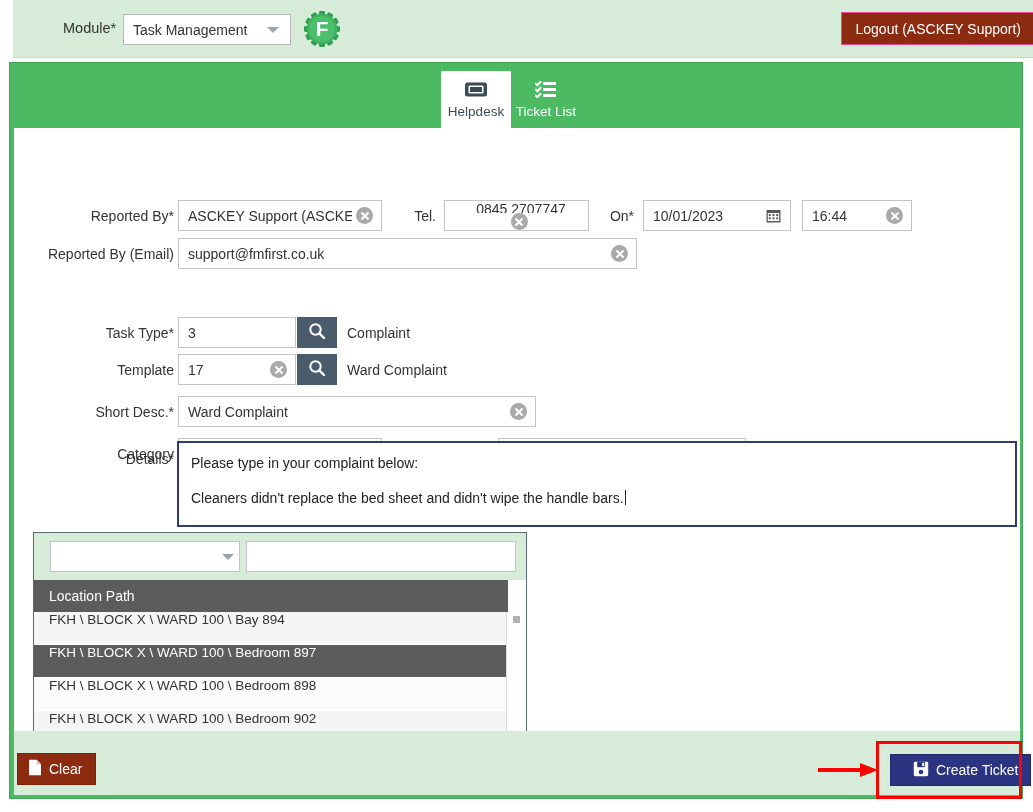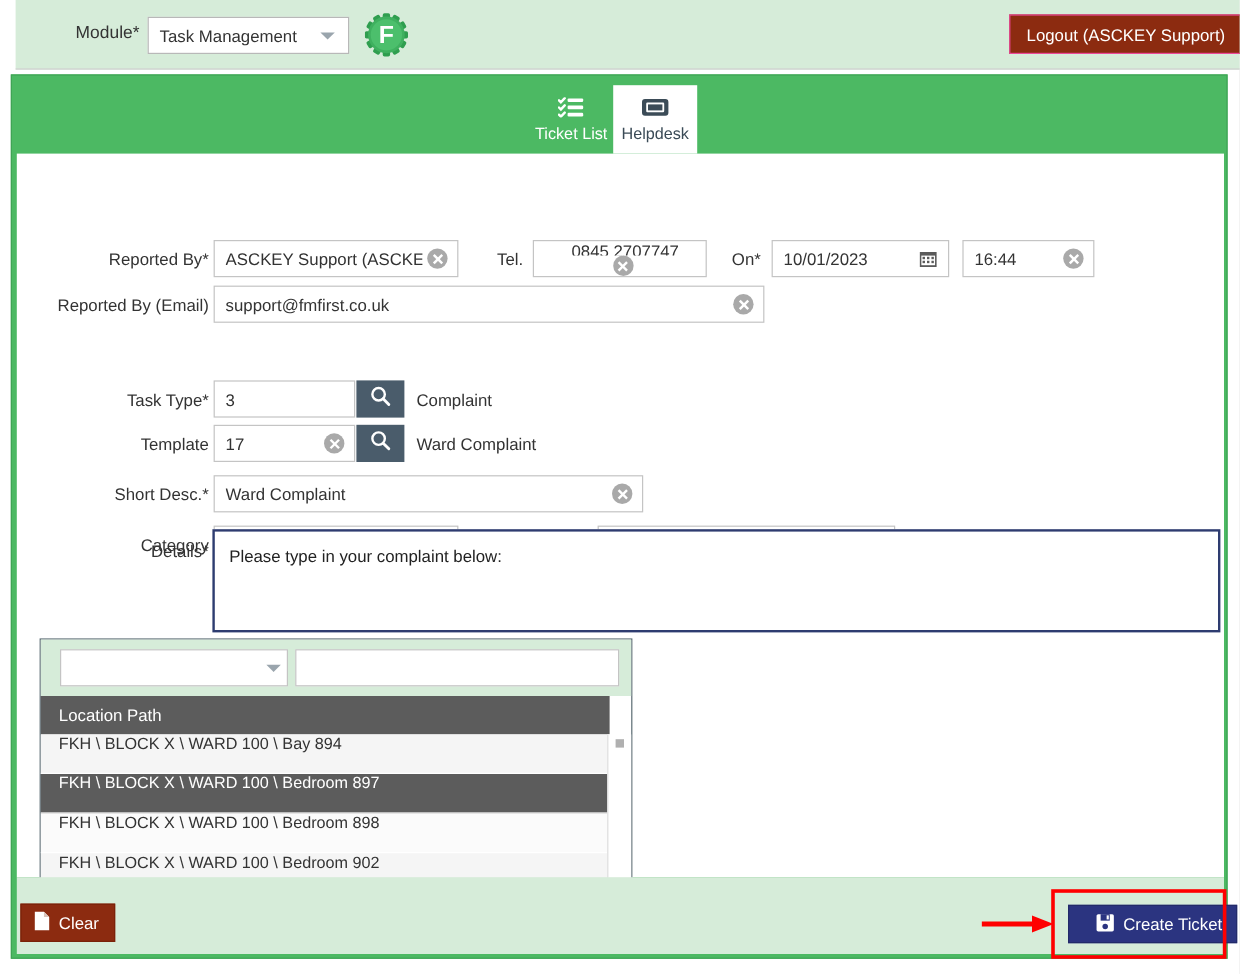--- a/index.html
+++ b/index.html
@@ -208,47 +208,47 @@
         <span>Logout (ASCKEY Support)</span>
       </div>
     </div>
   </div>
 
   <div class="card">
 
     <div class="card-head">
       <div class="tabs">
 
+        <div class="tab active">
+          <span class="tab-icon">
+            <svg width="24" height="17" viewBox="0 0 24 17">
+              <rect x="1" y="1.5" width="22" height="14" rx="2.5" fill="#3b4b57"></rect>
+              <rect x="4.5" y="4.5" width="15" height="8" rx="1" fill="#ffffff"></rect>
+              <rect x="6" y="6" width="12" height="5" fill="#3b4b57"></rect>
+            </svg>
+          </span>
+          <span>Helpdesk</span>
+        </div>
+
         <div class="tab">
           <span class="tab-icon">
             <svg width="22" height="17" viewBox="0 0 22 17">
               <g fill="#ffffff">
                 <rect x="8" y="1" width="13" height="3" rx="1"></rect>
                 <rect x="8" y="7" width="13" height="3" rx="1"></rect>
                 <rect x="8" y="13" width="13" height="3" rx="1"></rect>
               </g>
               <g fill="none" stroke="#ffffff" stroke-width="2" stroke-linecap="round">
                 <polyline points="0.8,2.6 2.4,4.2 5.6,0.8"></polyline>
                 <polyline points="0.8,8.6 2.4,10.2 5.6,6.8"></polyline>
                 <polyline points="0.8,14.6 2.4,16.2 5.6,12.8"></polyline>
               </g>
             </svg>
           </span>
           <span>Ticket List</span>
-        </div>
-
-        <div class="tab active">
-          <span class="tab-icon">
-            <svg width="24" height="17" viewBox="0 0 24 17">
-              <rect x="1" y="1.5" width="22" height="14" rx="2.5" fill="#3b4b57"></rect>
-              <rect x="4.5" y="4.5" width="15" height="8" rx="1" fill="#ffffff"></rect>
-              <rect x="6" y="6" width="12" height="5" fill="#3b4b57"></rect>
-            </svg>
-          </span>
-          <span>Helpdesk</span>
         </div>
 
       </div>
     </div>
 
     <div class="card-body">
 
       <div class="lbl" style="left:40px; top:80px; width:120px;">Reported By*</div>
       <div class="fld" style="left:164px; top:72px; width:204px; height:31px;">
         <span class="val">ASCKEY Support (ASCKEY)</span>
@@ -334,20 +334,21 @@
       <div class="lbl" style="left:380px; top:318px; width:98px;">Subcategory</div>
       <div class="fld dd" style="left:484px; top:310px; width:248px; height:31px;">
         <span class="val"></span>
         <span class="caret"></span>
       </div>
 
       <div class="lbl" style="left:60px; top:323px; width:100px;">Details*</div>
 
       <div class="details-box" style="top:313px; left:163px;">
         <p>Please type in your complaint below:</p>
+        <p><span>Cleaners didn't replace the bed sheet and didn't wipe the handle bars.</span><span class="caret-bar"></span></p>
       </div>
 
       <div class="locpanel" style="top:404px;">
         <div class="locfilter">
           <div class="fld dd" style="left:16px; width:190px;">
             <span class="val"></span>
             <span class="caret"></span>
           </div>
           <div class="fld" style="left:212px; width:270px;">
             <span class="val"></span>

